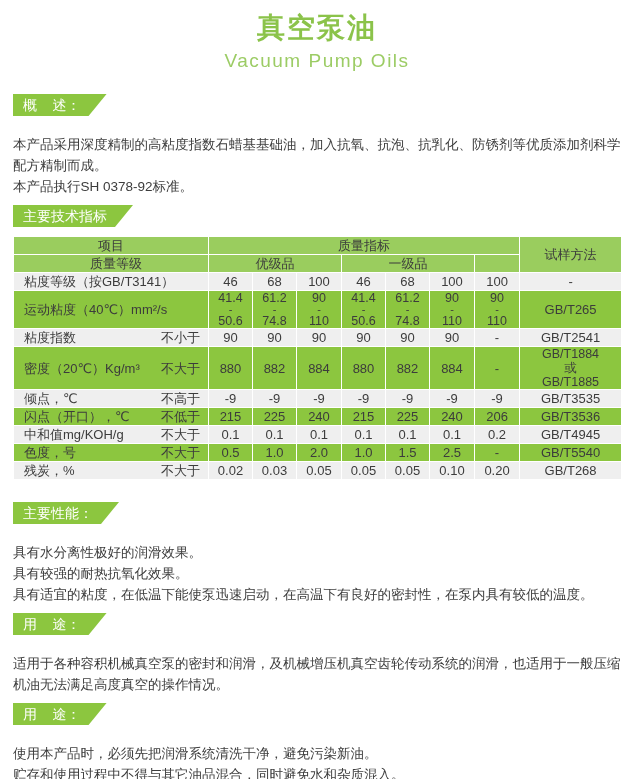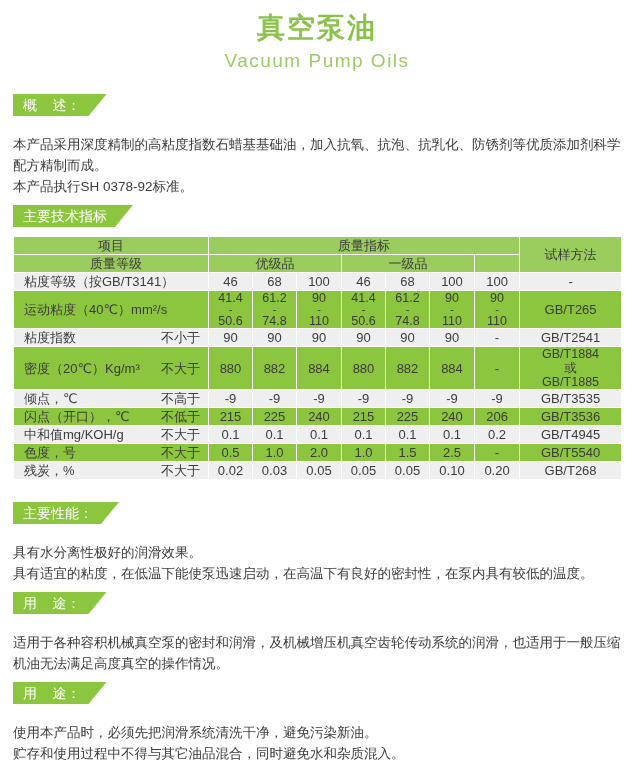--- a/index.html
+++ b/index.html
@@ -353,20 +353,21 @@
 </table>
 
 <div class="spacer-14"></div>
 
 <div class="badge-wrap">
   <span class="badge">主要性能：</span>
 </div>
 <div class="spacer-10"></div>
 <div class="para-block">
   <div class="para">具有水分离性极好的润滑效果。</div>
+  <div class="para">具有较强的耐热抗氧化效果。</div>
   <div class="para">具有适宜的粘度，在低温下能使泵迅速启动，在高温下有良好的密封性，在泵内具有较低的温度。</div>
 </div>
 
 <div class="spacer-8"></div>
 
 <div class="badge-wrap">
   <span class="badge">用    途：</span>
 </div>
 <div class="spacer-10"></div>
 <div class="para-block">

